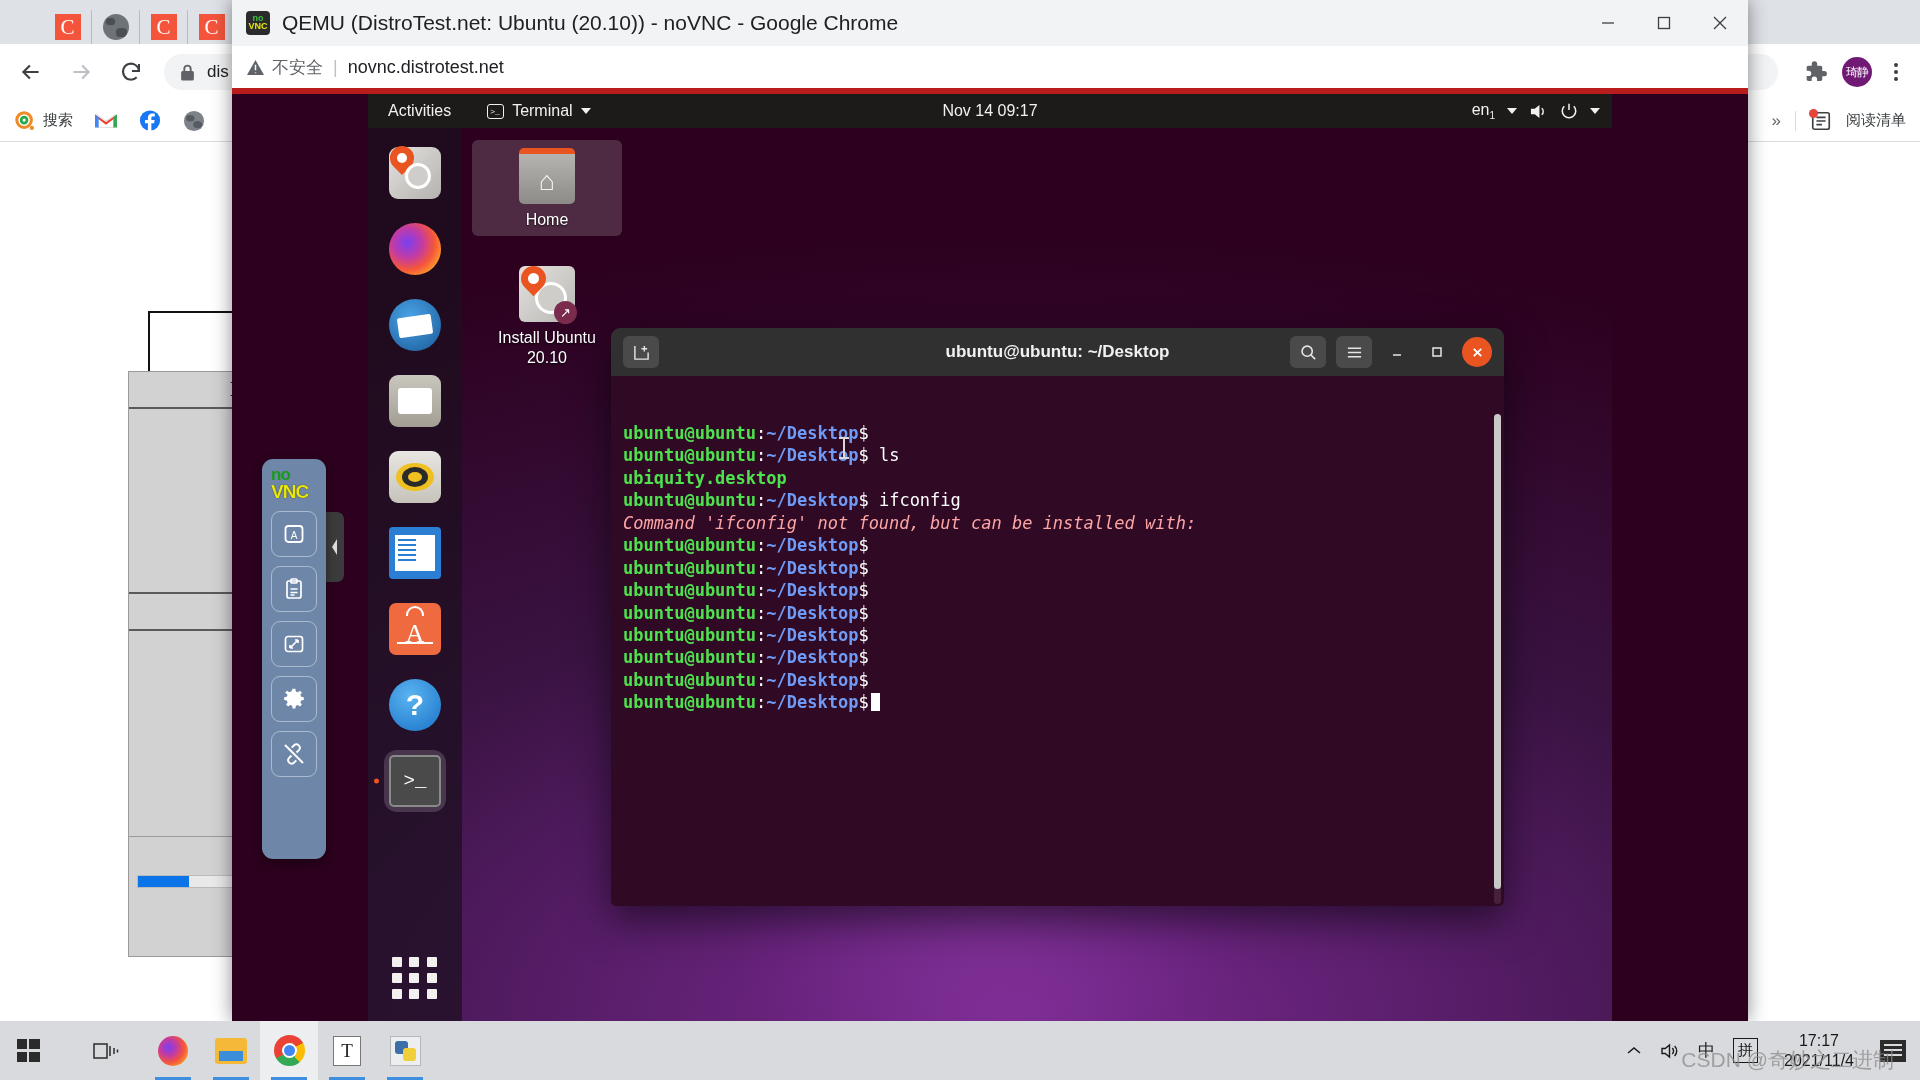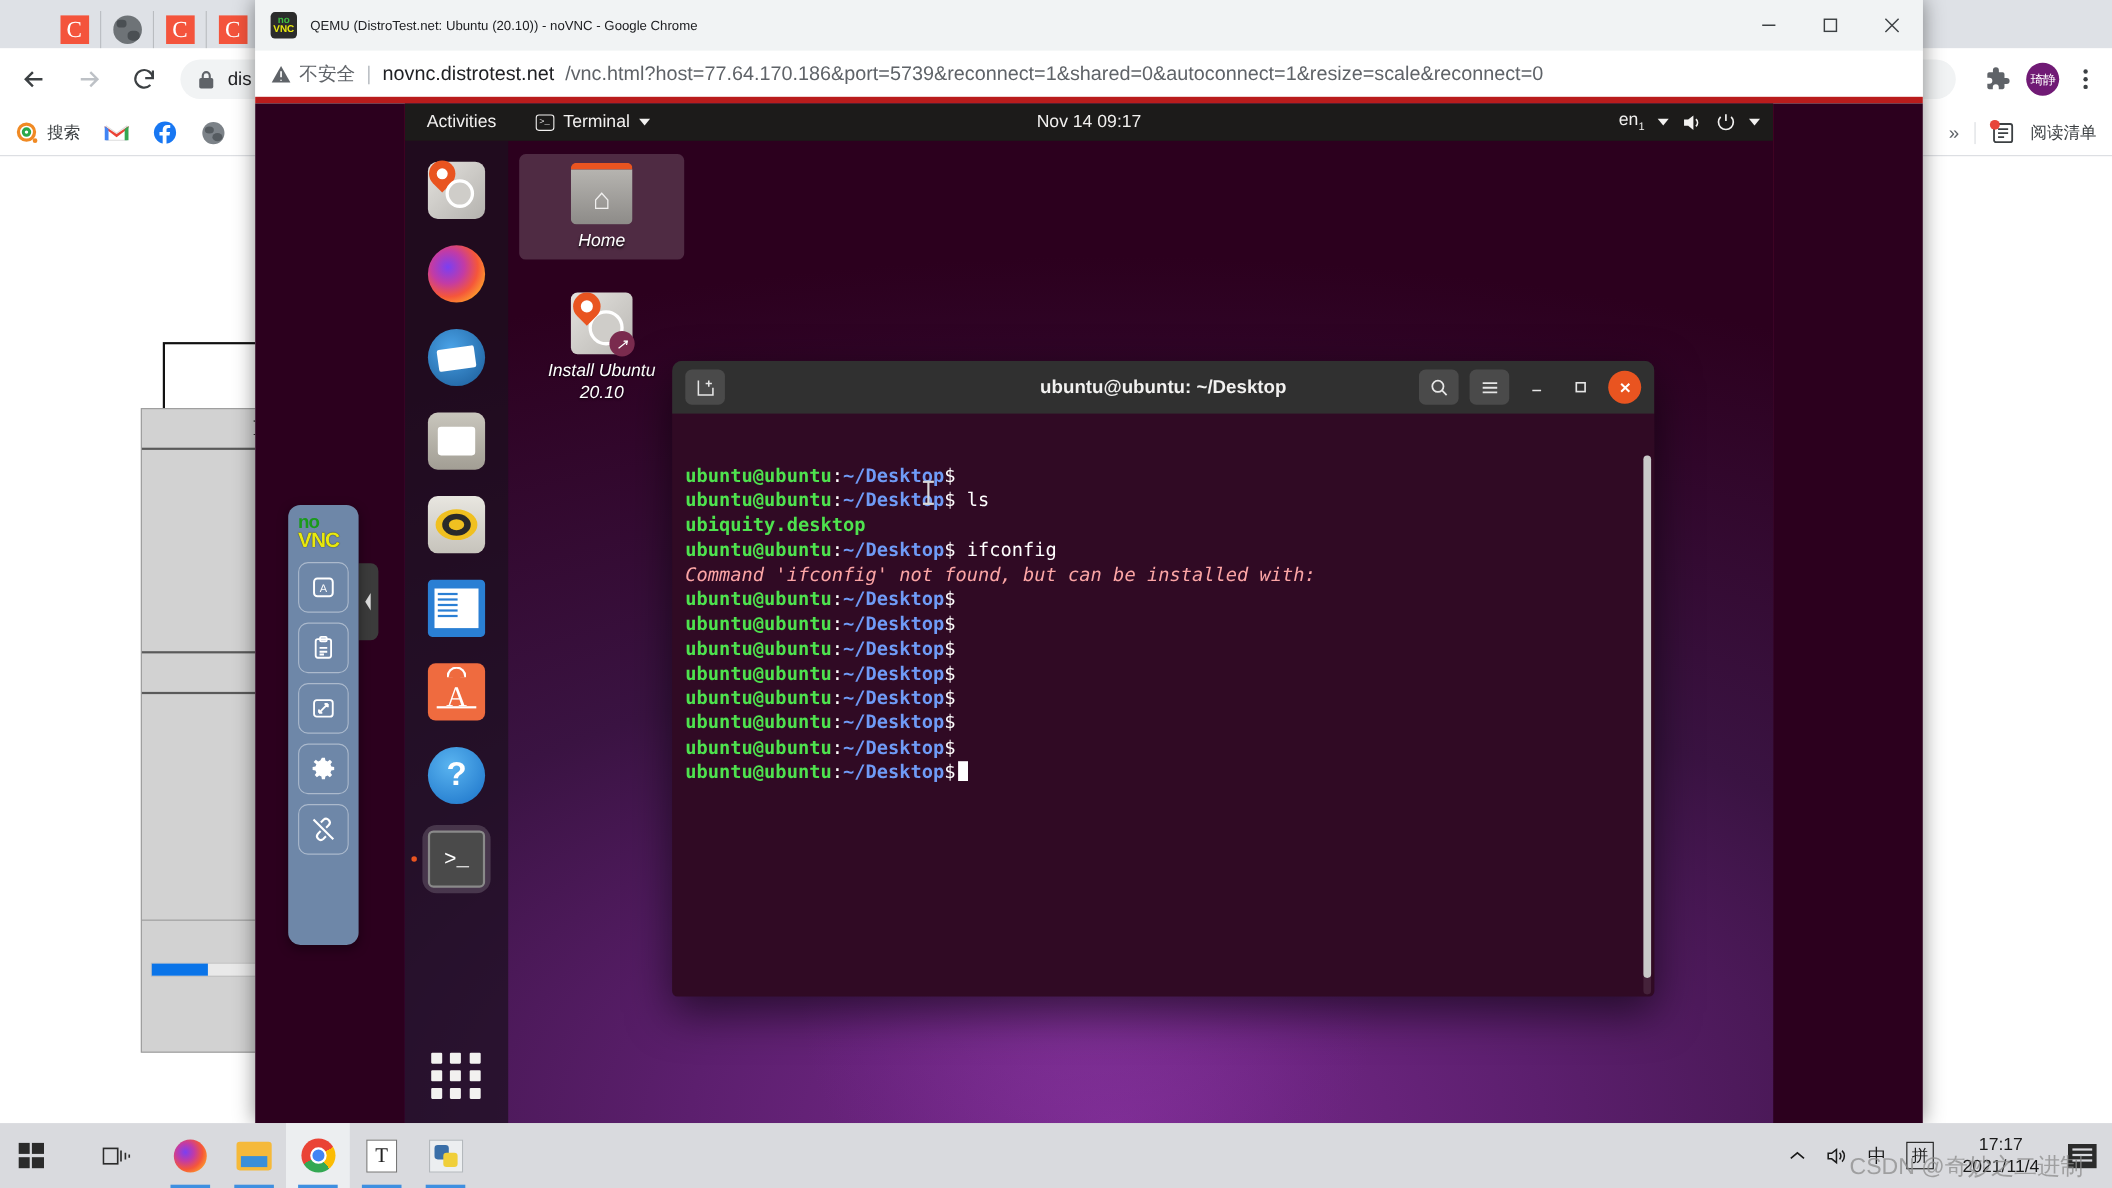--- a/index.html
+++ b/index.html
@@ -118,21 +118,21 @@
     height:46px; background:#f1f3f4; display:flex; align-items:center;
     padding-left:14px; gap:12px; flex:0 0 46px;
   }
   .novnc-favicon {
     width:24px; height:24px; background:#2b2b2b; border-radius:4px;
     display:flex; flex-direction:column; align-items:center; justify-content:center;
     line-height:.85;
   }
   .novnc-favicon span:first-child { color:#3fbf3f; font-size:9px; font-weight:bold; }
   .novnc-favicon span:last-child { color:#e8e80f; font-size:9px; font-weight:bold; }
-  .fg-title { font-size:12px; color:#202124; white-space:nowrap; }
+  .fg-title { font-size:21px; color:#202124; white-space:nowrap; }
   .win-ctrls { margin-left:auto; display:flex; height:46px; }
   .win-btn { width:56px; display:flex; align-items:center; justify-content:center; color:#3c4043; }
   .fg-toolbar {
     height:48px; background:#fff; display:flex; align-items:center;
     padding:0 10px; flex:0 0 48px; border-bottom:6px solid #b91c1c;
   }
   .fg-omni {
     flex:1; height:34px; display:flex; align-items:center; gap:10px;
     font-size:18px; color:#202124; padding-left:4px;
   }
@@ -189,21 +189,21 @@
   }
   .dock-ico { width:52px; height:52px; border-radius:9px;
               display:flex; align-items:center; justify-content:center;
               font-size:27px; color:#fff; }
   .dock-grid { margin-top:auto; margin-bottom:22px; width:46px;
                display:grid; grid-template-columns:repeat(3,1fr); gap:6px; }
   .dock-grid i { width:10px; height:10px; background:#f2f1f0; display:block; border-radius:1px; }
 
   .desk-icons { position:absolute; left:104px; top:46px; width:150px; z-index:5; }
   .desk-icon { width:150px; margin-bottom:22px; text-align:center;
-               padding:8px 4px 6px; border-radius:6px;font-style:italic; }
+               padding:8px 4px 6px; border-radius:6px; }
   .desk-icon.sel { background:rgba(255,255,255,.17); }
   .desk-icon .glyph { width:56px; height:56px; margin:0 auto 6px; position:relative; }
   .desk-icon .lbl { color:#fff; font-size:16px; text-shadow:0 1px 2px rgba(0,0,0,.9); line-height:1.25; }
 
   
   .g-folder { background:linear-gradient(180deg,#b6b4b0 0%,#8d8b88 100%); border-radius:5px;
               border-top:6px solid #e95420; }
   .g-folder:after { content:"⌂"; position:absolute; inset:0; display:flex; align-items:center;
                     justify-content:center; color:#f2f1f0; font-size:27px; padding-top:4px; }
   
@@ -521,21 +521,20 @@
         <span>
           <svg width="19" height="17" viewBox="0 0 20 18" fill="#5f6368">
               <path d="M10 1l9 16H1z"></path>
               <path d="M10 6v6M10 14.2v1" stroke="#fff" stroke-width="1.6"></path>
             </svg>
         </span>
         <span>不安全</span>
       </span>
       <span style="color:#bdc1c6">|</span>
       <span class="url-host">novnc.distrotest.net</span>
-        <span class="url-rest">/vnc.html?host=77.64.170.186&amp;port=5739&amp;reconnect=1&amp;shared=0&amp;autoconnect=1&amp;resize=scale&amp;reconnect=0</span>
     </div>
   </div>
 
   <div class="vnc-screen">
 
     <div class="ubuntu-desktop">
 
       <div class="ub-topbar">
         <span class="ub-activities">Activities</span>
         <span class="ub-appmenu">

